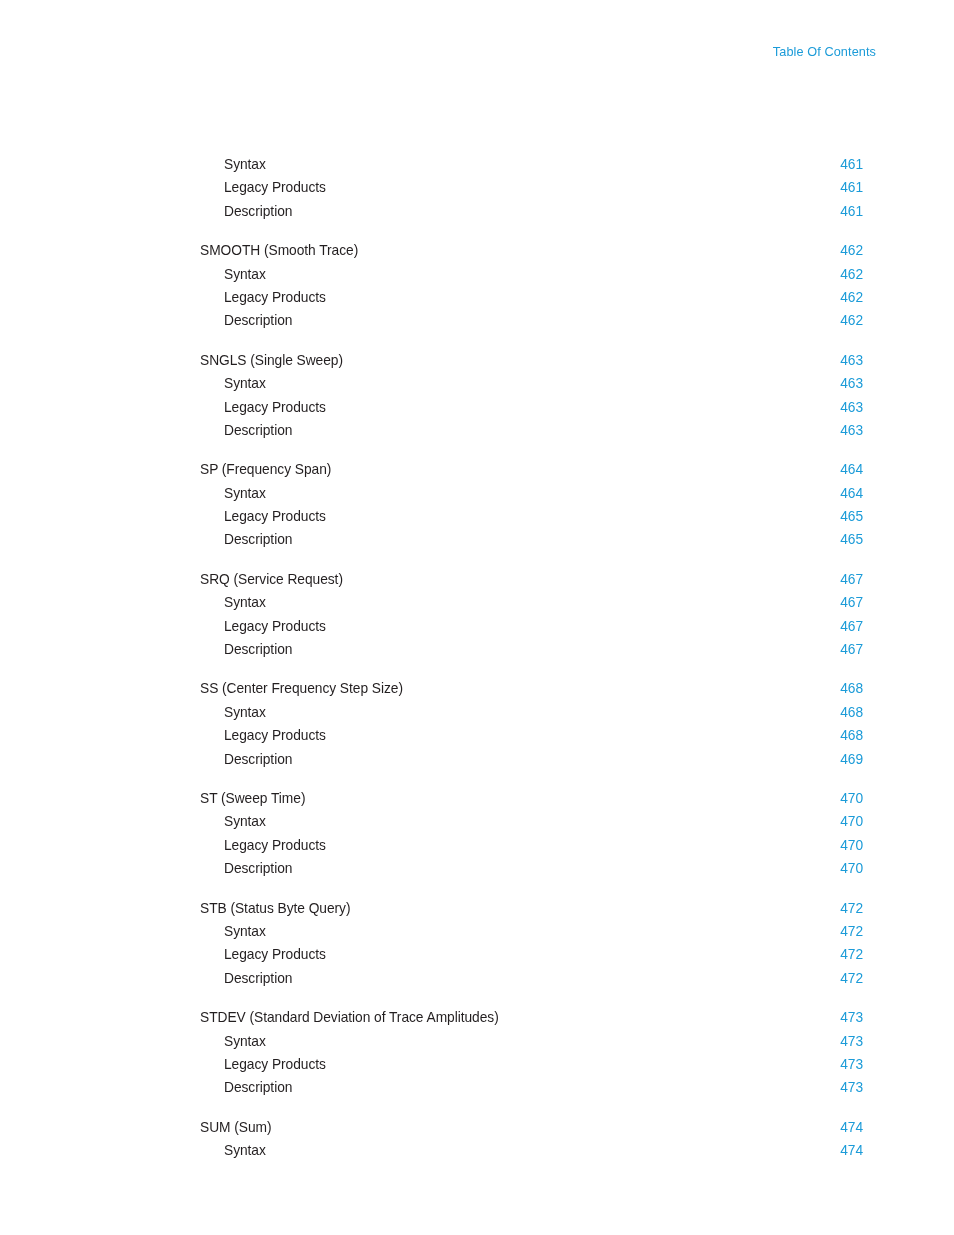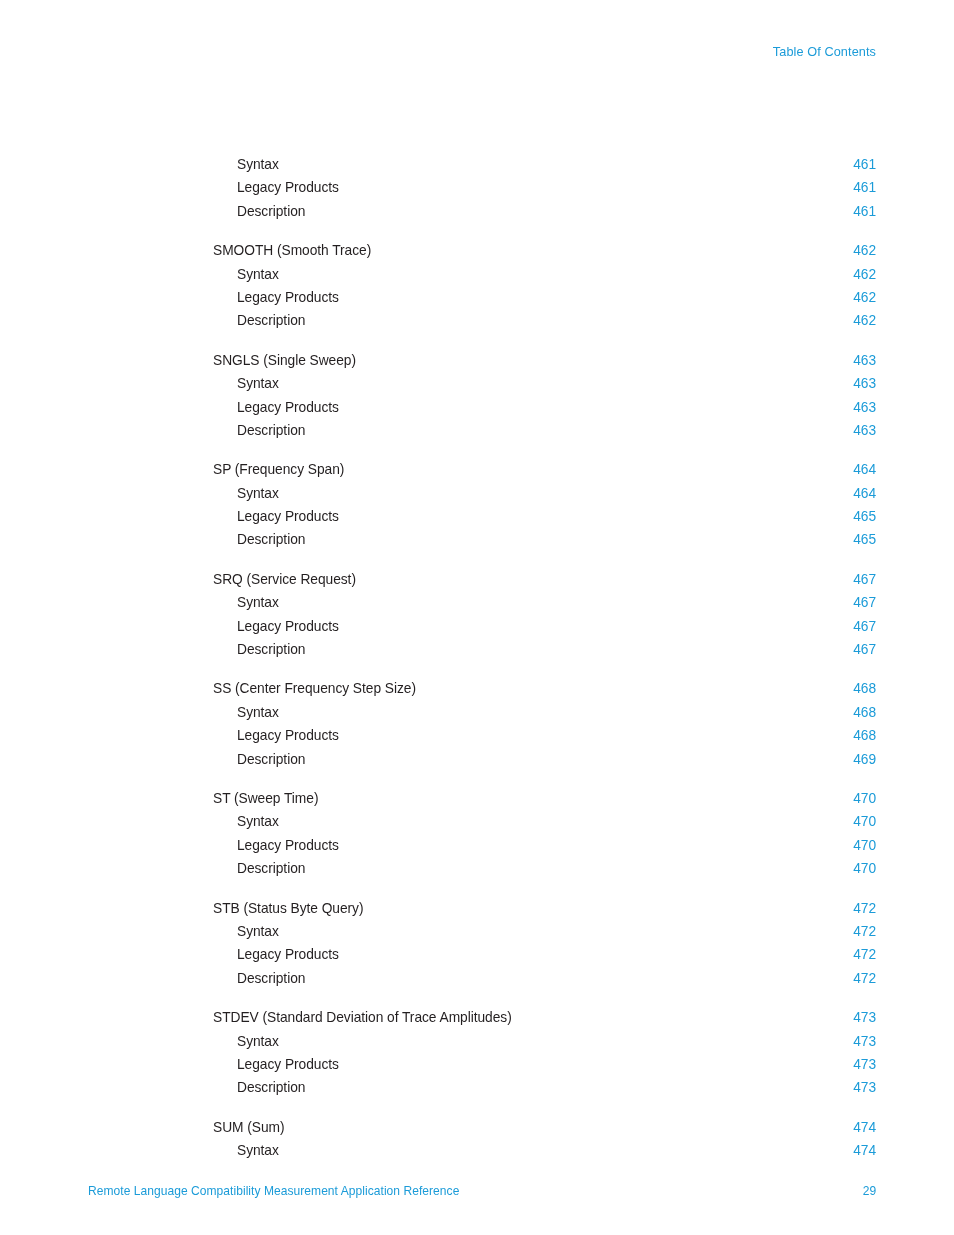--- a/index.html
+++ b/index.html
@@ -37,21 +37,21 @@
     letter-spacing: 0.1px;
     transform: scaleX(0.94);
     transform-origin: right center;
     white-space: nowrap;
   }
 
   
   .toc {
     position: absolute;
     top: 153px;
-    left: 213px;
+    left: 200px;
     width: 663px;
   }
 
   .toc-entry {
     display: flex;
     align-items: baseline;
     height: 23.4px;
     line-height: 23.4px;
     white-space: nowrap;
   }
@@ -298,19 +298,14 @@
         <span class="spacer"></span>
         <span class="pageno">474</span>
       </div>
       <div class="toc-entry level-2">
         <span class="label">Syntax</span>
         <span class="spacer"></span>
         <span class="pageno">474</span>
       </div>
     </div>
 
-  <div class="page-footer">
-    <span class="doc-title">Remote Language Compatibility Measurement Application Reference</span>
-    <span class="foot-spacer"></span>
-    <span class="folio">29</span>
-  </div>
 
 </div>
 
 </body></html>

